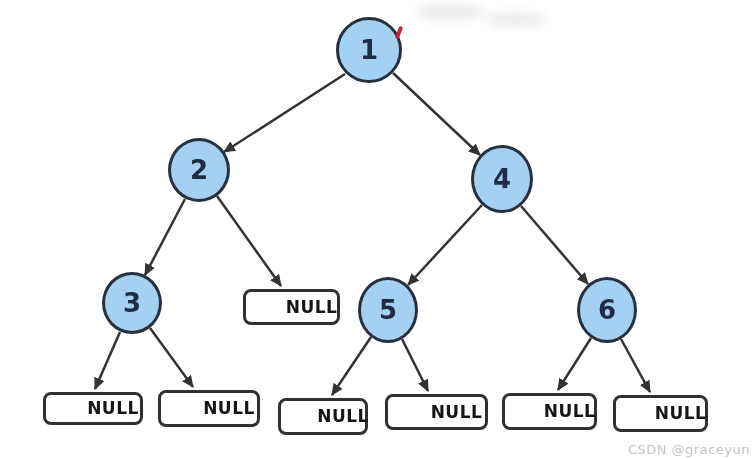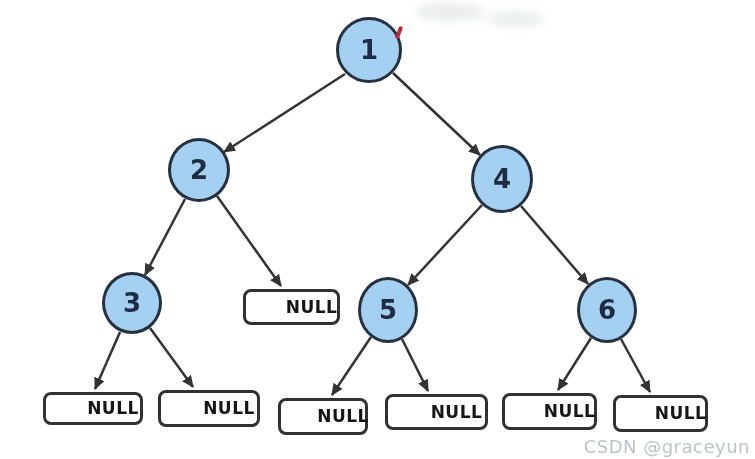--- a/index.html
+++ b/index.html
@@ -21,21 +21,21 @@
     position:absolute;display:flex;align-items:center;justify-content:center;
     box-sizing:border-box;border:3px solid #313131;border-radius:8px;
     background:#ffffff;color:#161616;font-weight:bold;font-size:17px;
     letter-spacing:0.5px;line-height:1;padding-left:40px;
   }
   .red-mark{
     position:absolute;left:397px;top:26px;width:4px;height:13px;
     background:#c2273a;border-radius:2px;transform:rotate(22deg);
   }
   .watermark{
-    position:absolute;right:5px;bottom:2px;font-size:18px;
+    position:absolute;right:5px;bottom:2px;font-size:13px;
     color:var(--wm-color,#bfc3c7);letter-spacing:0.5px;margin-left:10px;
   }
 </style>
 </head>
 <body>
 
 <div class="stage" style="--node-fill: #a4d0f1; --node-border: #26303f; --node-text: #1f2c44; --wm-color: #bfc3c7;">
 
   <div class="smudge" style="left:415px;top:3px;width:70px;height:18px;"></div>
   <div class="smudge" style="left:486px;top:12px;width:60px;height:14px;"></div>

